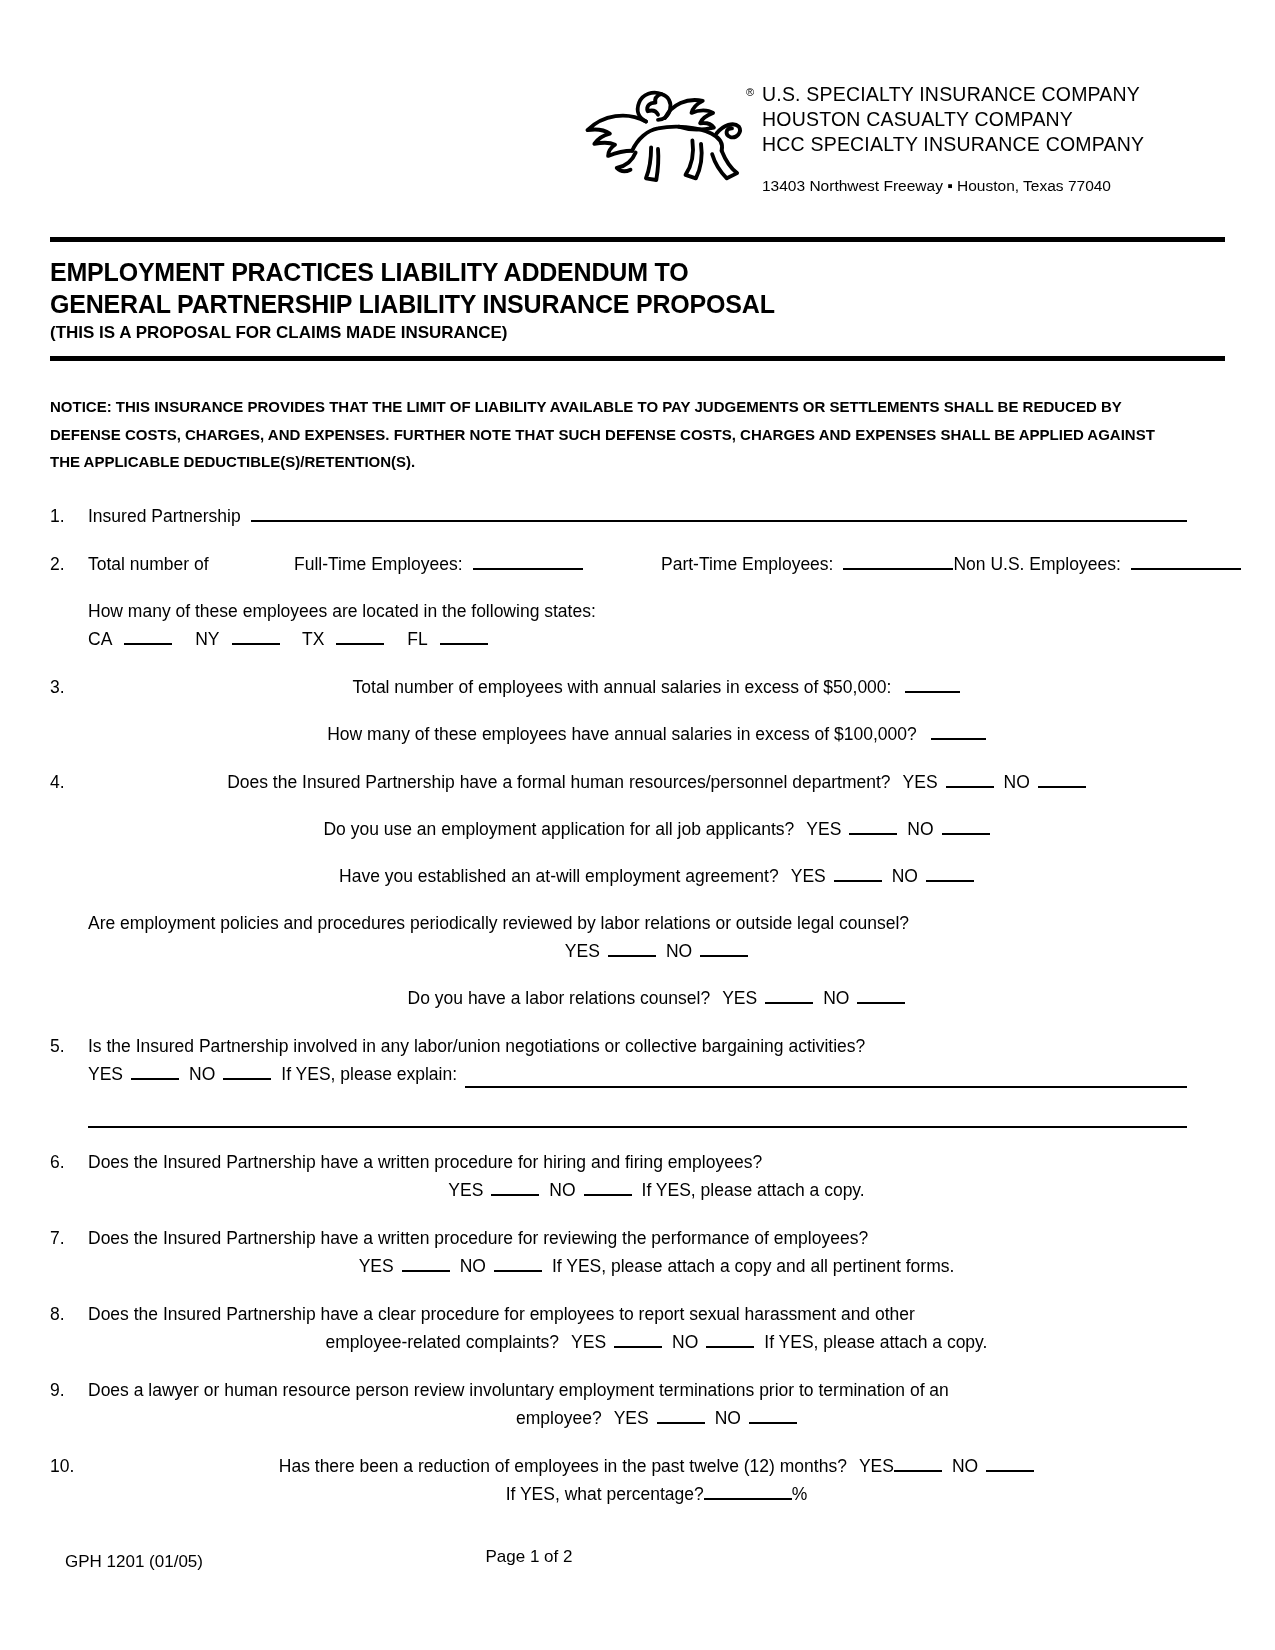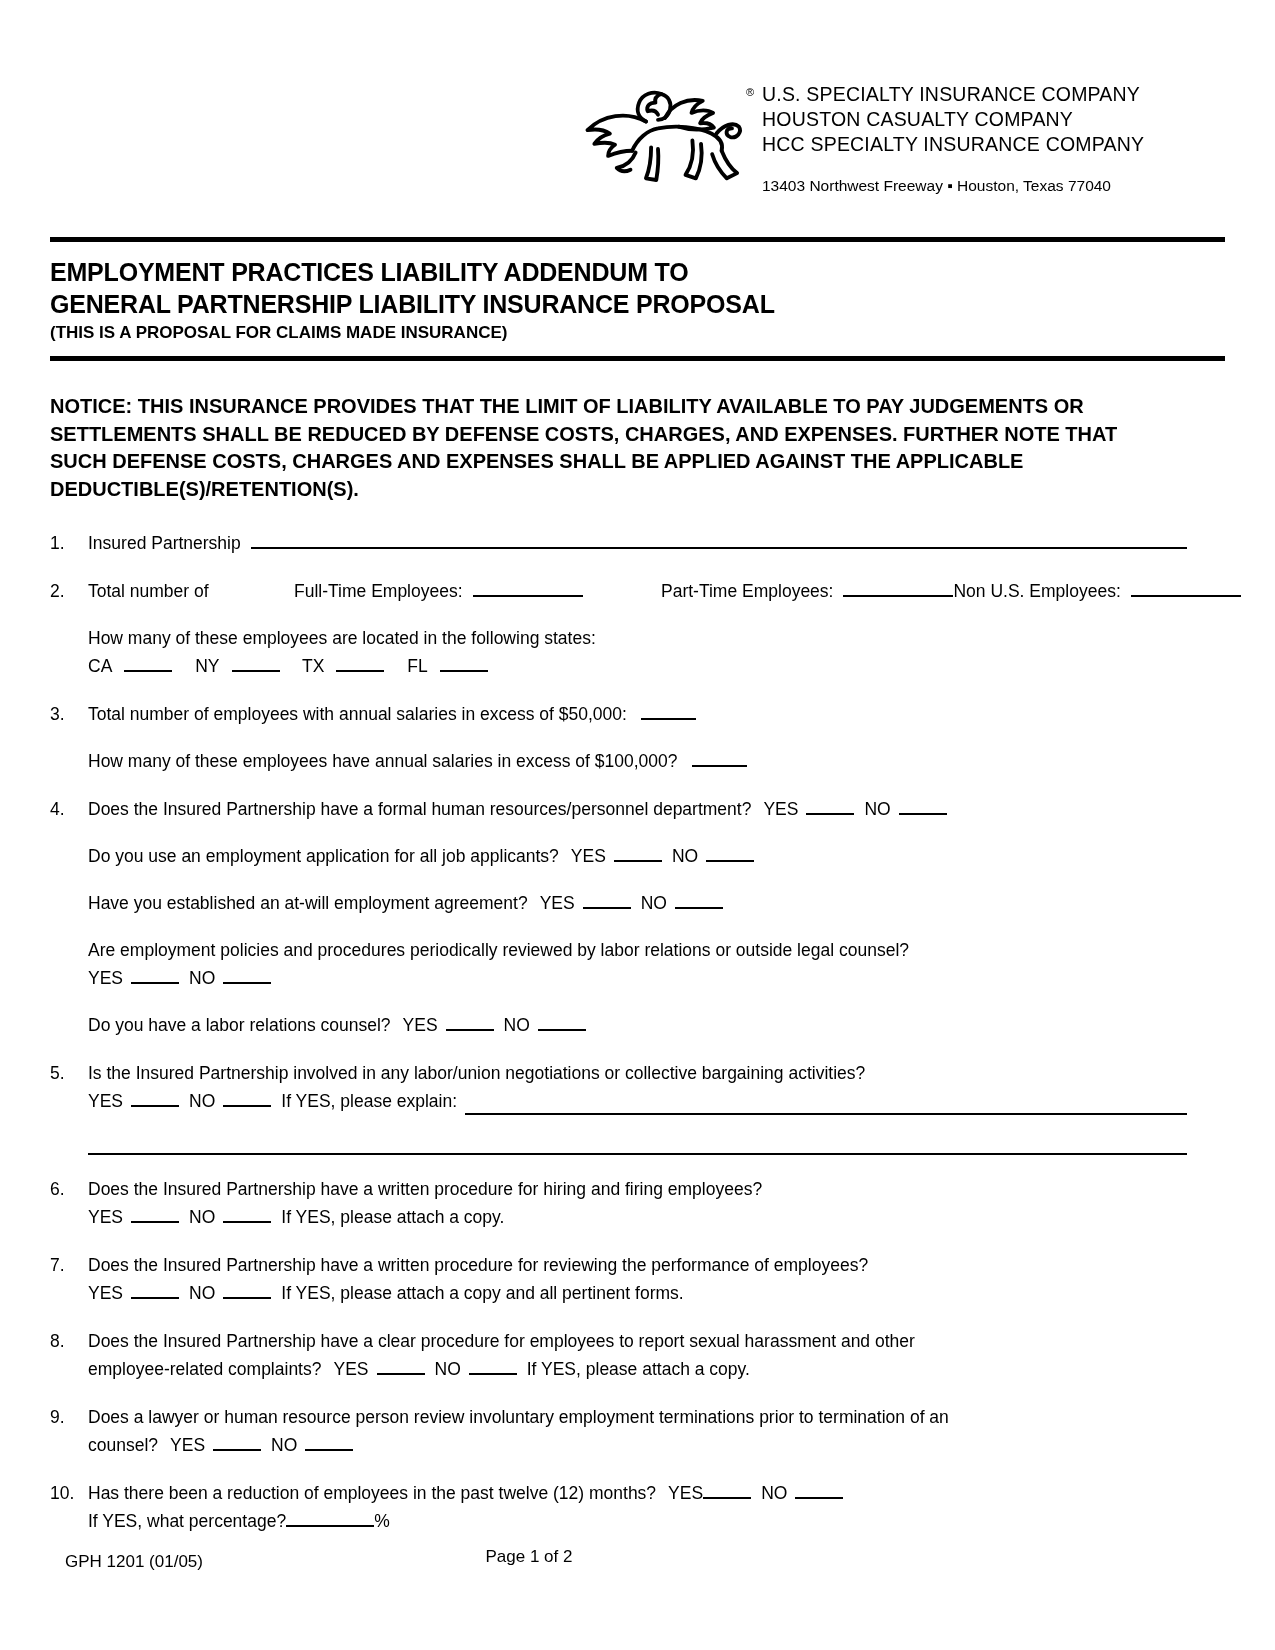--- a/index.html
+++ b/index.html
@@ -29,27 +29,27 @@
   .rule { height:5px; background:#000; }
   .rule-1 { margin-top:40px; }
   .rule-2 { margin-top:12px; }
 
   
   .title-block { margin-top:14px; }
   .title-line { font-size:25px; line-height:32px; font-weight:bold; letter-spacing:-0.2px; }
   .subtitle { font-size:17px; line-height:23px; font-weight:bold; margin-top:1px; }
 
   
-  .notice { margin-top:32px; font-weight:bold; font-size:20px; line-height:27.5px; width:1110px; }
+  .notice { margin-top:32px; font-weight:bold; font-size:15px; line-height:27.5px; width:1110px; }
 
   
   .q { display:flex; align-items:baseline; }
   .qnum { flex:0 0 38px; }
   .qbody { flex:1 1 auto; }
-  .qline { white-space:nowrap; }
+  .qline { white-space:nowrap;text-align:center; }
 
   .blank { display:inline-block; border-bottom:2px solid #000; height:20px; vertical-align:baseline; }
   .w48 { width:48px; margin:0 10px 0 8px; }
   .w48e { width:48px; margin-left:8px; }
   .w55 { width:55px; margin-left:14px; }
   .w110 { width:110px; margin-left:10px; }
   .w130 { width:130px; margin-left:12px; }
   .w88 { width:88px; }
   .grow { border-bottom:2px solid #000; flex:1 1 auto; height:20px; }
 
@@ -253,21 +253,21 @@
           <span>employee-related complaints?</span><span class="gap-l"></span><span class="yes-no"><span>YES</span><span class="blank w48"></span><span>NO</span><span class="blank w48"></span></span><span>If YES, please attach a copy.</span>
         </div>
       </div>
     </div>
 
     <div class="q mt-sec">
       <div class="qnum">9.</div>
       <div class="qbody">
         <div>Does a lawyer or human resource person review involuntary employment terminations prior to termination of an</div>
         <div class="qline">
-          <span>counsel?</span><span class="gap-l"></span><span class="yes-no"><span>YES</span><span class="blank w48"></span><span>NO</span><span class="blank w48e"></span></span>
+          <span>employee?</span><span class="gap-l"></span><span class="yes-no"><span>YES</span><span class="blank w48"></span><span>NO</span><span class="blank w48e"></span></span>
         </div>
       </div>
     </div>
 
     <div class="q mt-sec">
       <div class="qnum">10.</div>
       <div class="qbody">
         <div class="qline">
           <span>Has there been a reduction of employees in the past twelve (12) months?</span><span class="gap-l"></span><span class="yes-no"><span>YES</span><span class="blank w48" style="margin-left:0;"></span><span>NO</span><span class="blank w48e"></span></span>
         </div>

